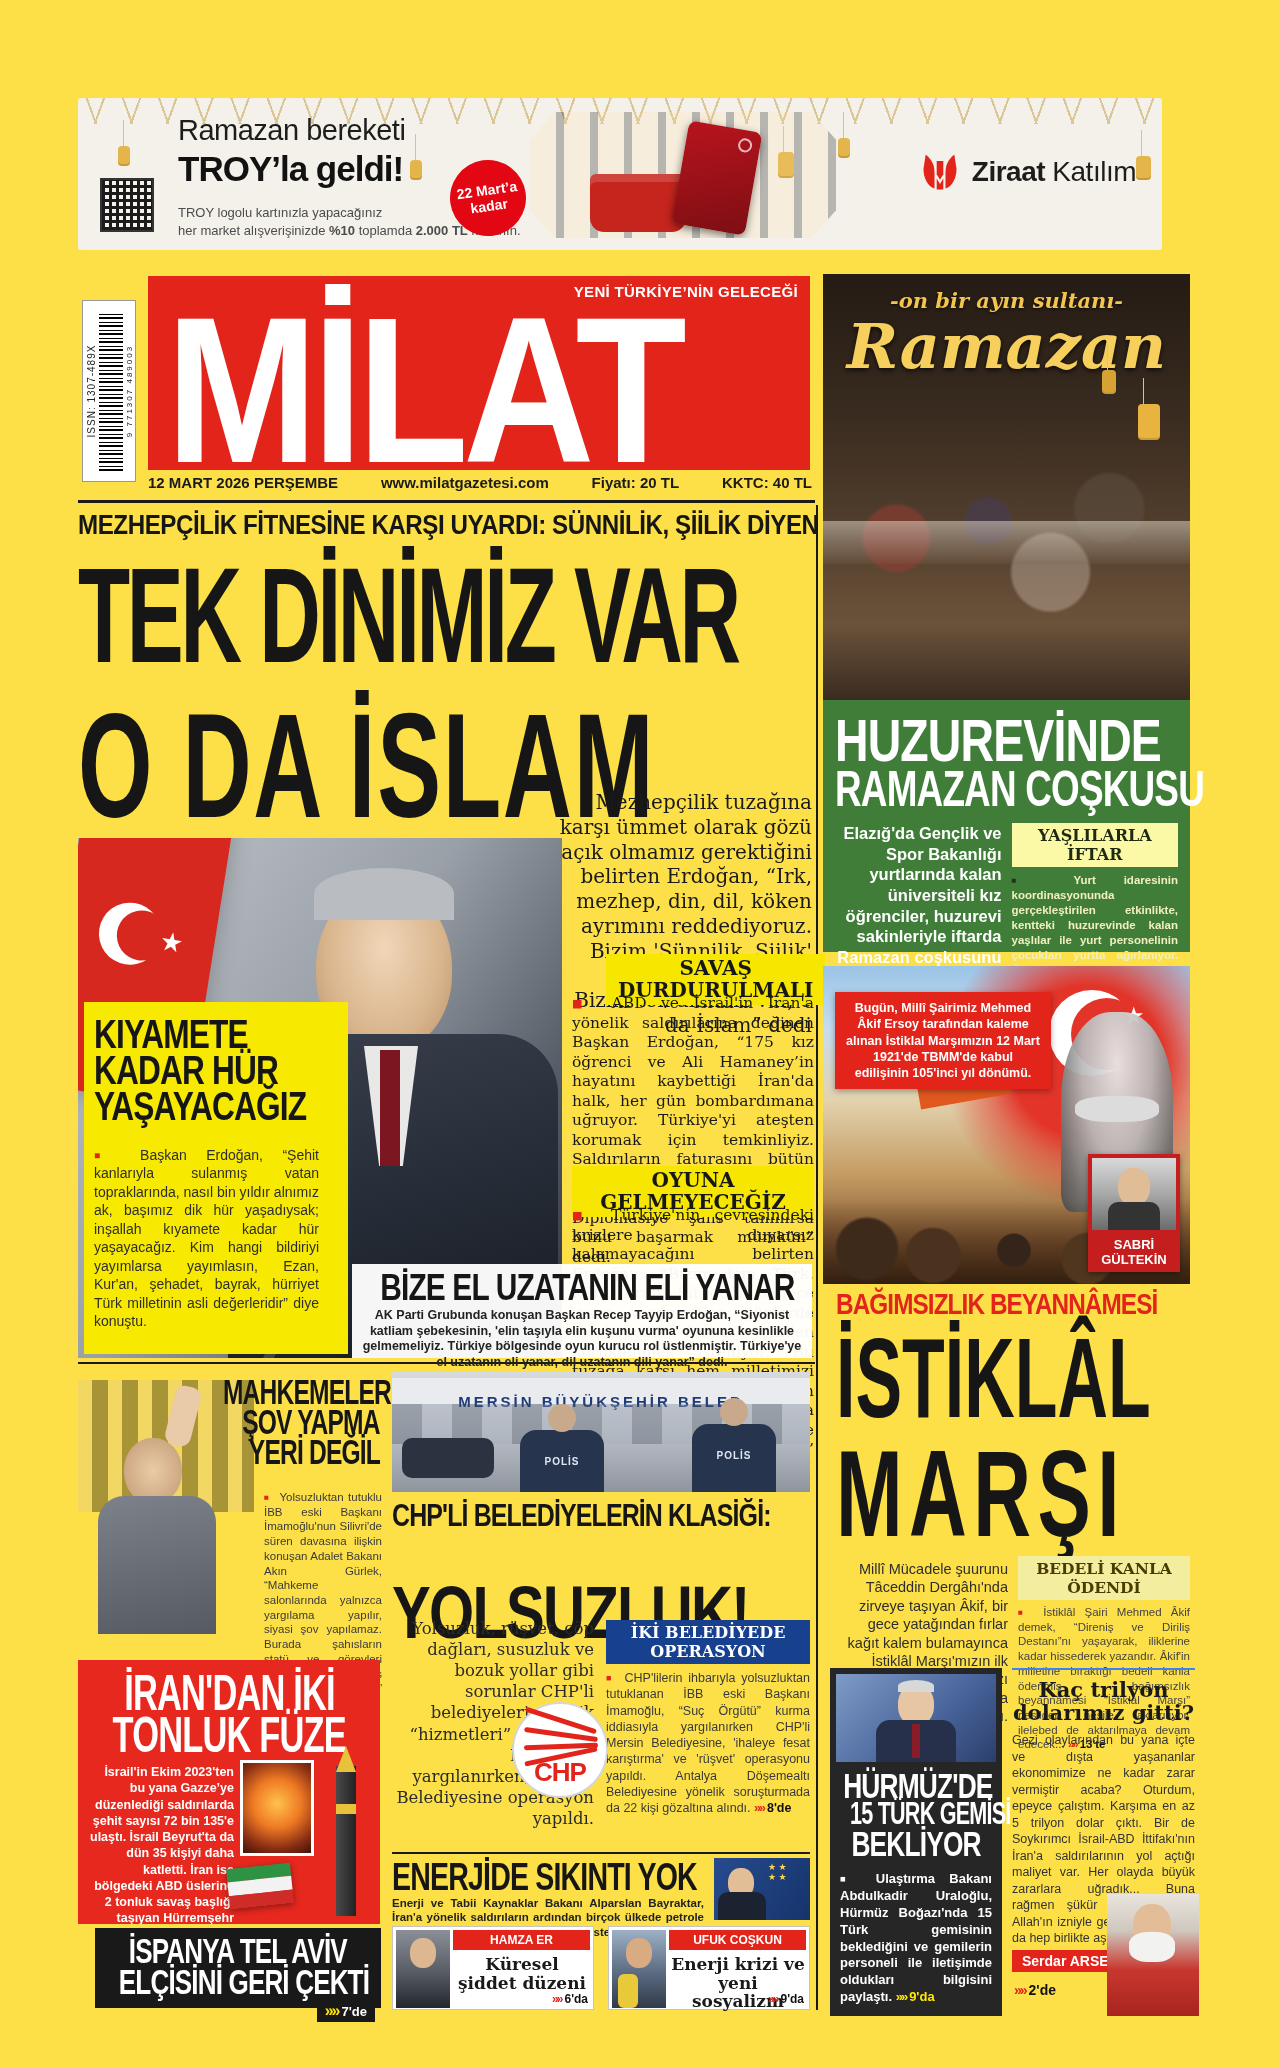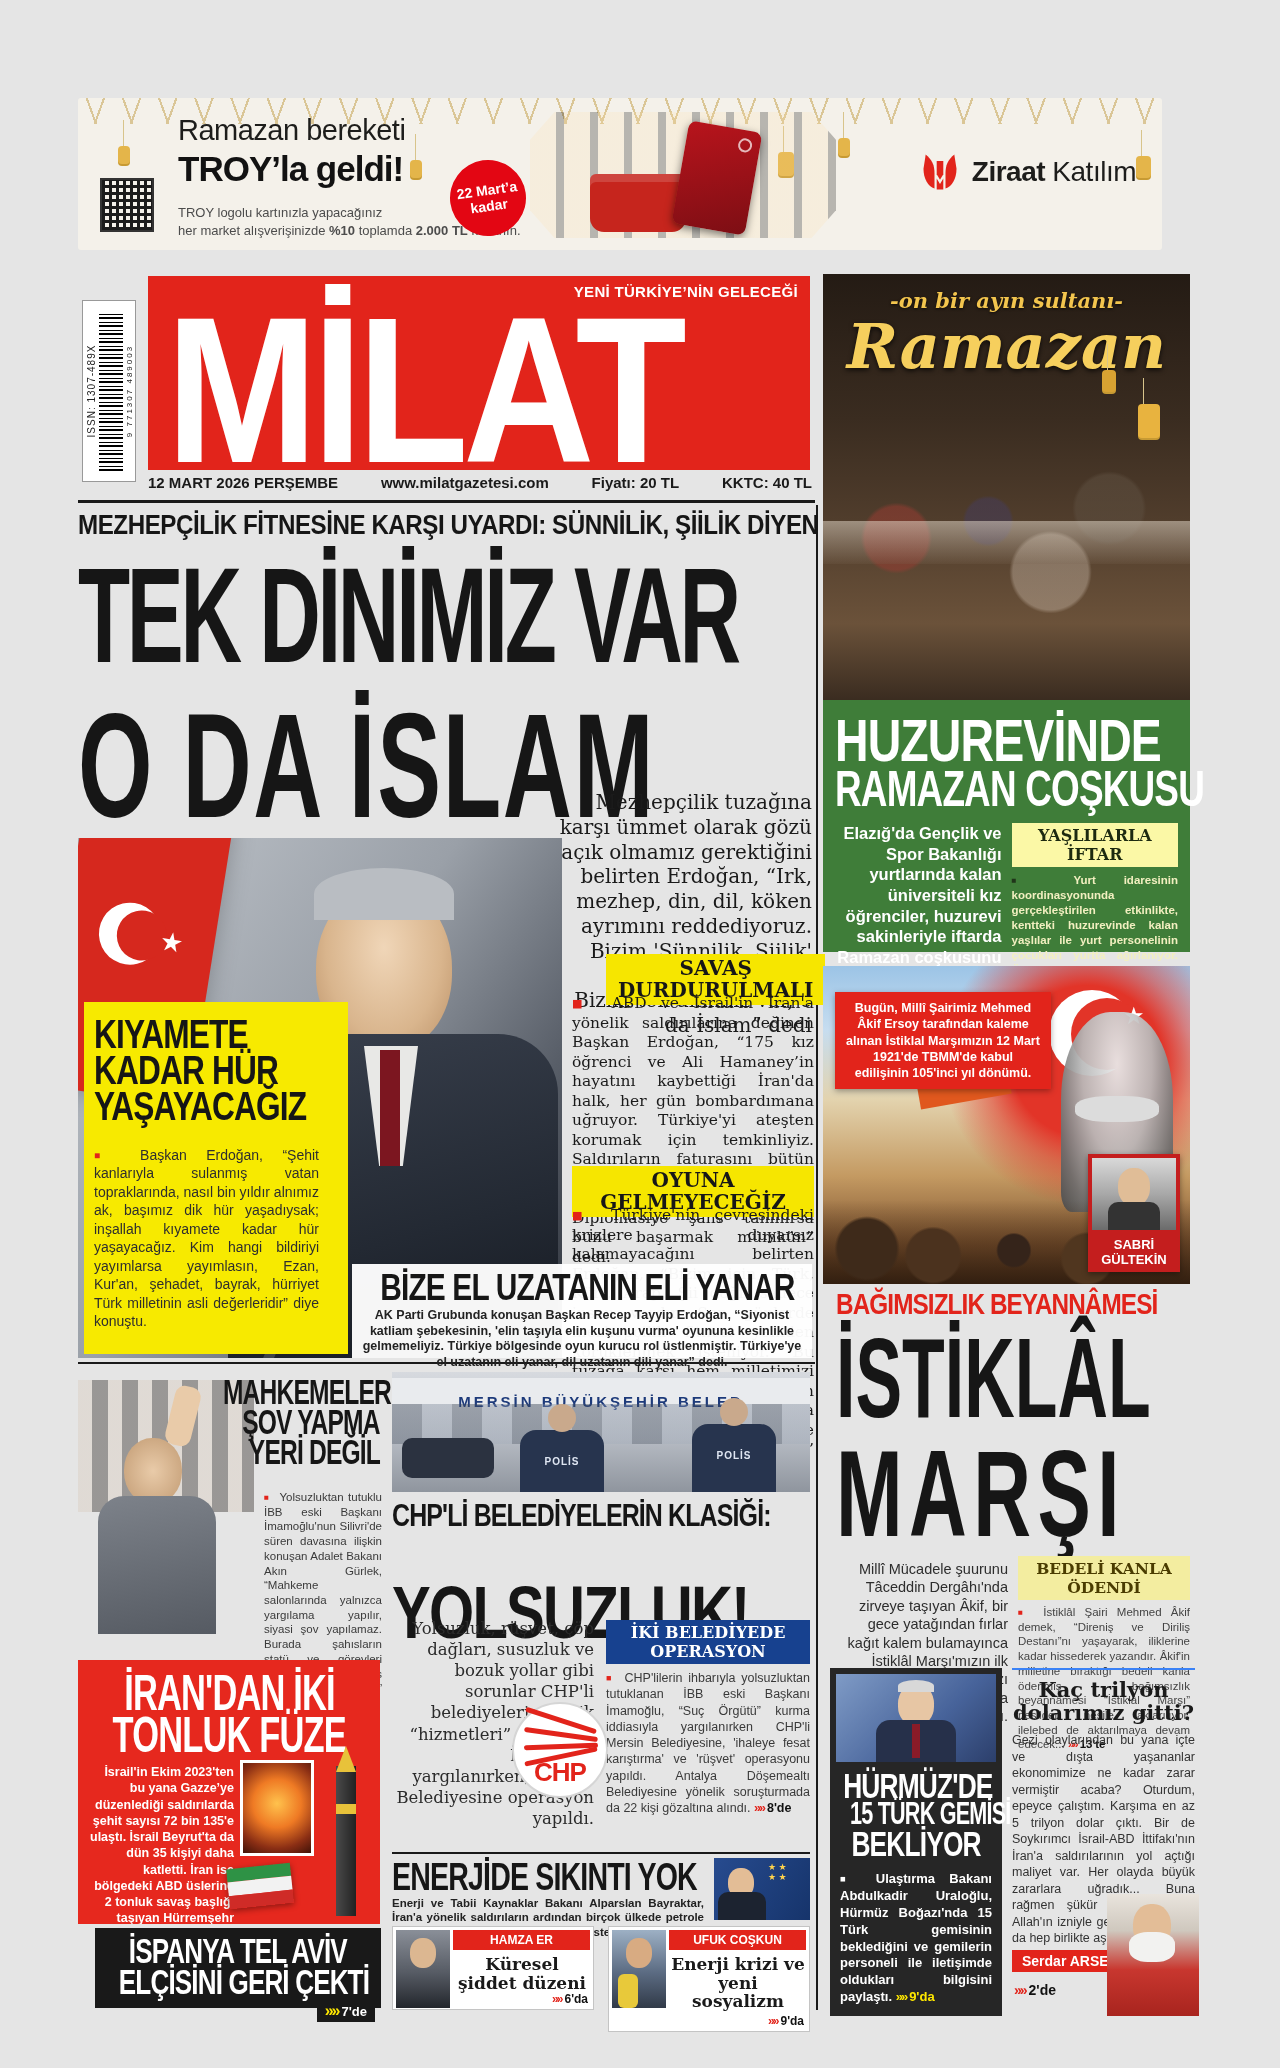--- a/index.html
+++ b/index.html
@@ -1,17 +1,17 @@
 <!DOCTYPE html>
 <html><head>
 <meta charset="utf-8">
 <style>
 *{margin:0;padding:0;box-sizing:border-box}
 html,body{background:#fff}
-.page{position:relative;width:1280px;height:2068px;background:#e5e5e5;overflow:hidden;
+.page{position:relative;width:1280px;height:2068px;background:#fde047;overflow:hidden;
   font-family:"Liberation Sans",sans-serif;color:#111}
 .abs{position:absolute}
 .hl{display:inline-block;font-weight:bold;line-height:1;white-space:nowrap;transform-origin:left top;letter-spacing:-1px;color:#161616}
 .hlw{color:#fff}
 .lbl{display:inline-block;font-family:"DejaVu Serif",serif;font-weight:bold;background:#f6e600;color:#171717;padding:3px 12px 4px;font-size:20px;line-height:1.1}
 .serifbody{font-family:"DejaVu Serif",serif;color:#1a1a1a;text-align:justify}
 .sansbody{color:#3a3a3a;text-align:justify}
 .bul::before{content:"■";color:#e2241b;font-size:.72em;margin-right:5px;vertical-align:1px}
 .buld::before{content:"■";color:#20351a;font-size:.72em;margin-right:5px;vertical-align:1px}
 .bulw::before{content:"■";color:#fff;font-size:.72em;margin-right:5px;vertical-align:1px}
@@ -270,21 +270,21 @@
       <div class="abs" style="left:14px;top:8px;width:26px;height:30px;border-radius:46%;background:#dcb791;"></div>
     </div>
     <div class="abs" style="left:60px;top:3px;right:3px;height:20px;background:#e2241b;color:#fff;font-weight:bold;font-size:12px;display:flex;align-items:center;justify-content:center;">
       <span>HAMZA ER</span>
     </div>
     <div class="abs serifbody" style="left:62px;top:28px;right:4px;text-align:center;font-size:17px;font-weight:bold;line-height:1.1;">Küresel şiddet düzeni</div>
     <div class="abs" style="right:5px;bottom:3px;font-size:12px;">
       <span class="arr">»»</span><span class="pg">6'da</span>
     </div>
   </div>
-  <div class="card" style="left:608px;top:1926px;width:202px;height:106px;">
+  <div class="card" style="left:608px;top:1926px;width:202px;height:84px;">
     <div class="photo" style="left:3px;top:3px;width:54px;height:78px;background:linear-gradient(180deg,#9db0c4 0%,#5b6b82 55%,#313a48 100%);">
       <div class="abs" style="left:14px;top:8px;width:26px;height:30px;border-radius:46%;background:#d8ab82;"></div>
       <div class="abs" style="left:6px;top:44px;width:20px;height:34px;background:#e8c93a;border-radius:6px;"></div>
     </div>
     <div class="abs" style="left:60px;top:3px;right:3px;height:20px;background:#e2241b;color:#fff;font-weight:bold;font-size:12px;display:flex;align-items:center;justify-content:center;">
       <span>UFUK COŞKUN</span>
     </div>
     <div class="abs serifbody" style="left:62px;top:28px;right:4px;text-align:center;font-size:17px;font-weight:bold;line-height:1.1;">Enerji krizi ve yeni sosyalizm</div>
     <div class="abs" style="right:5px;bottom:3px;font-size:12px;">
       <span class="arr">»»</span><span class="pg">9'da</span>

